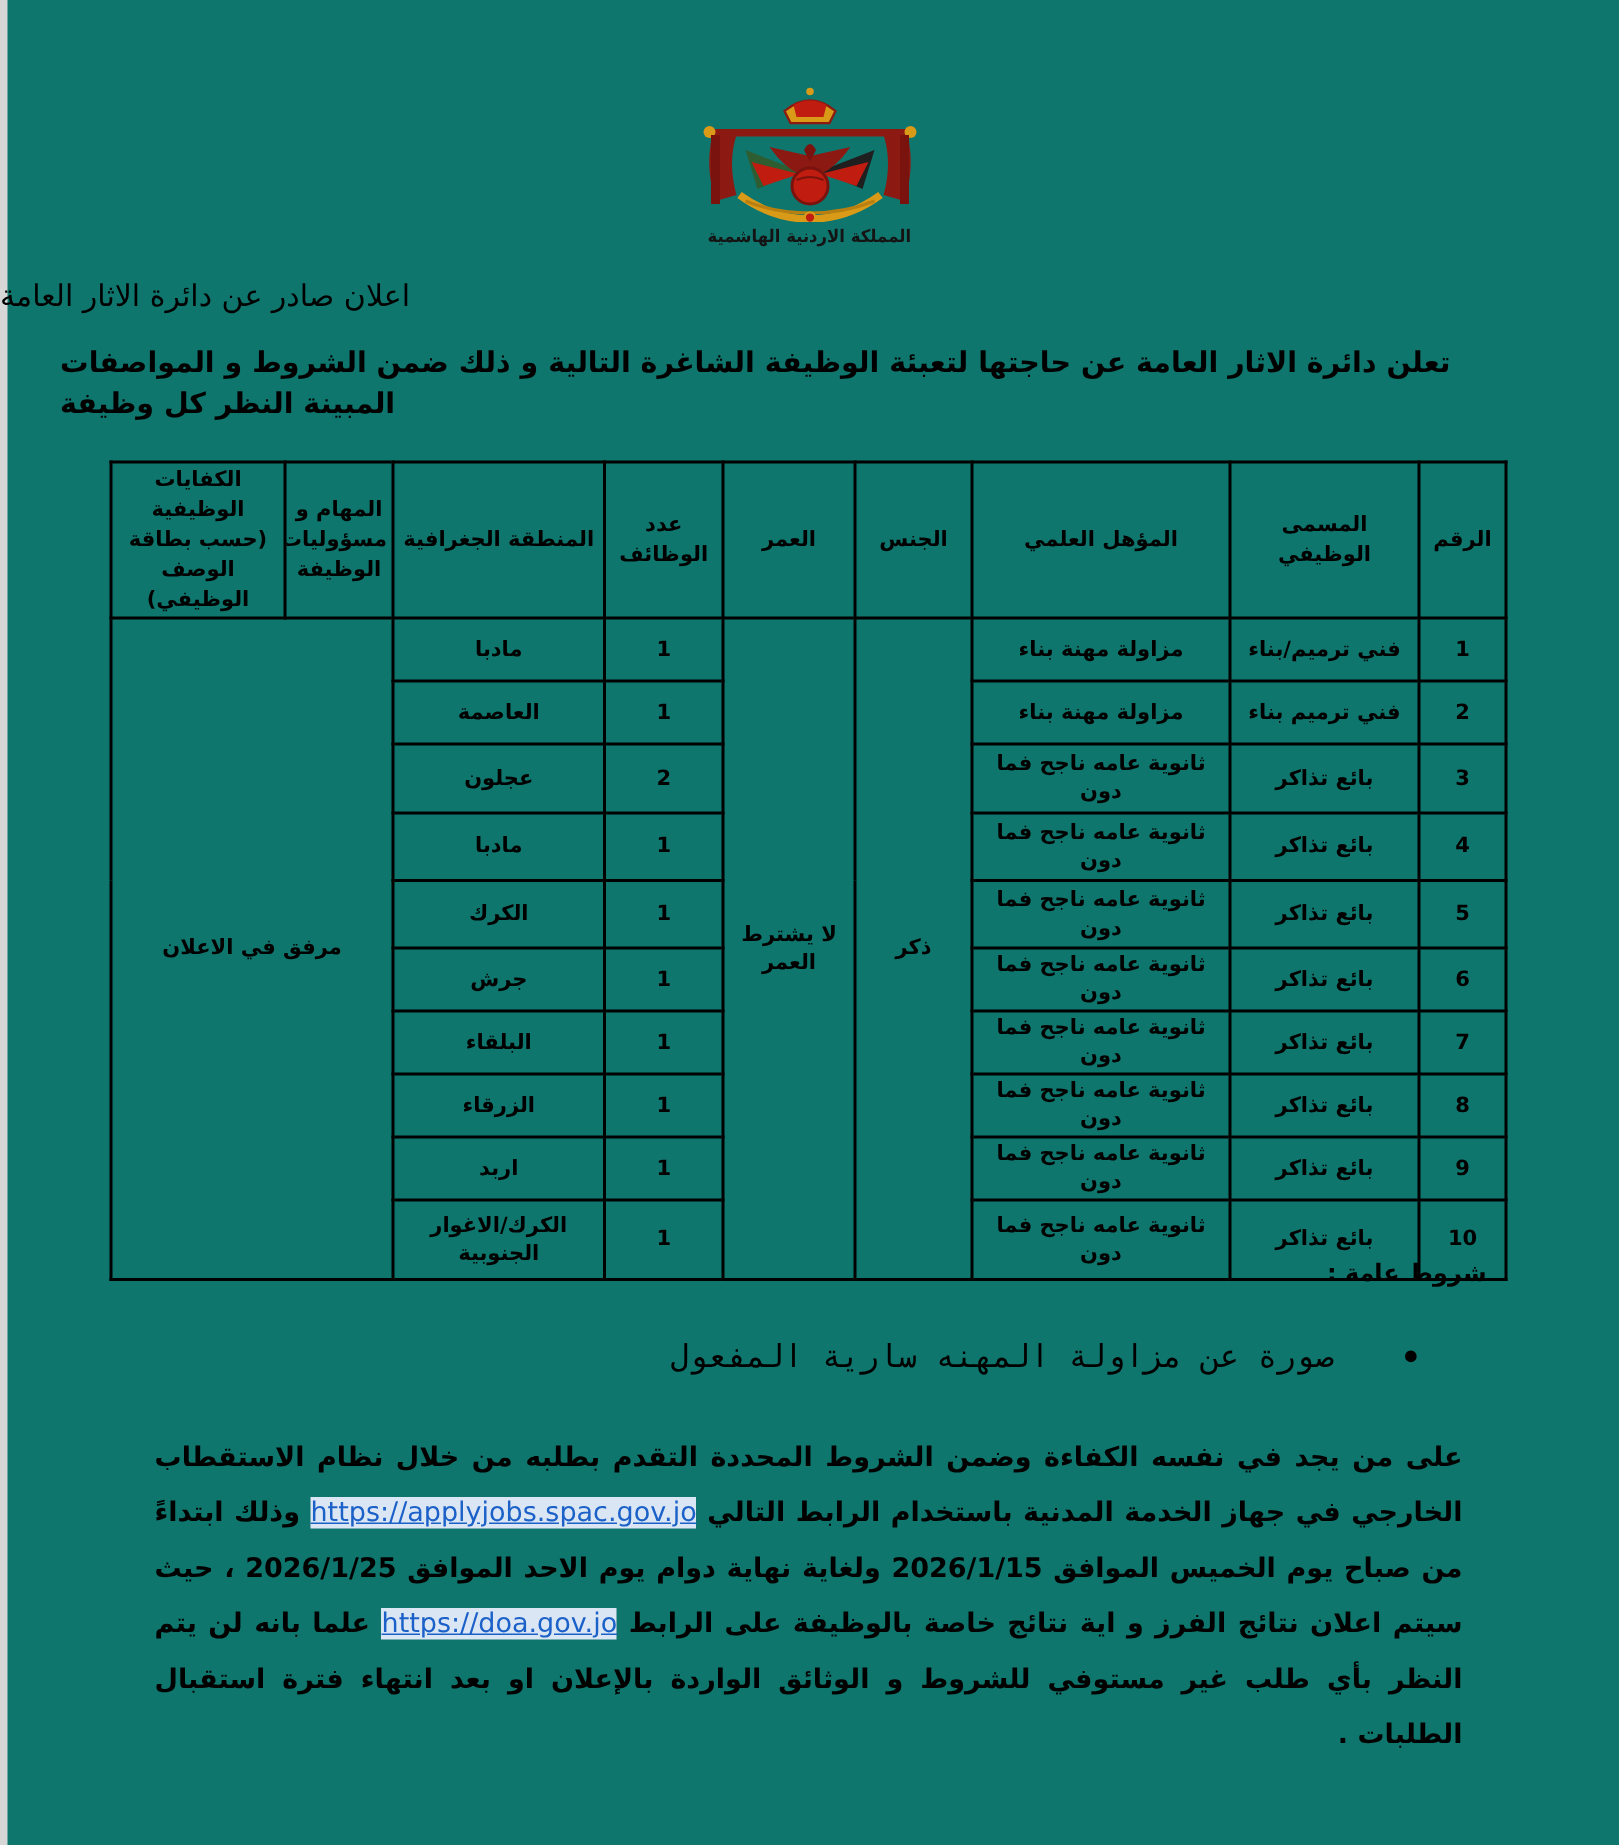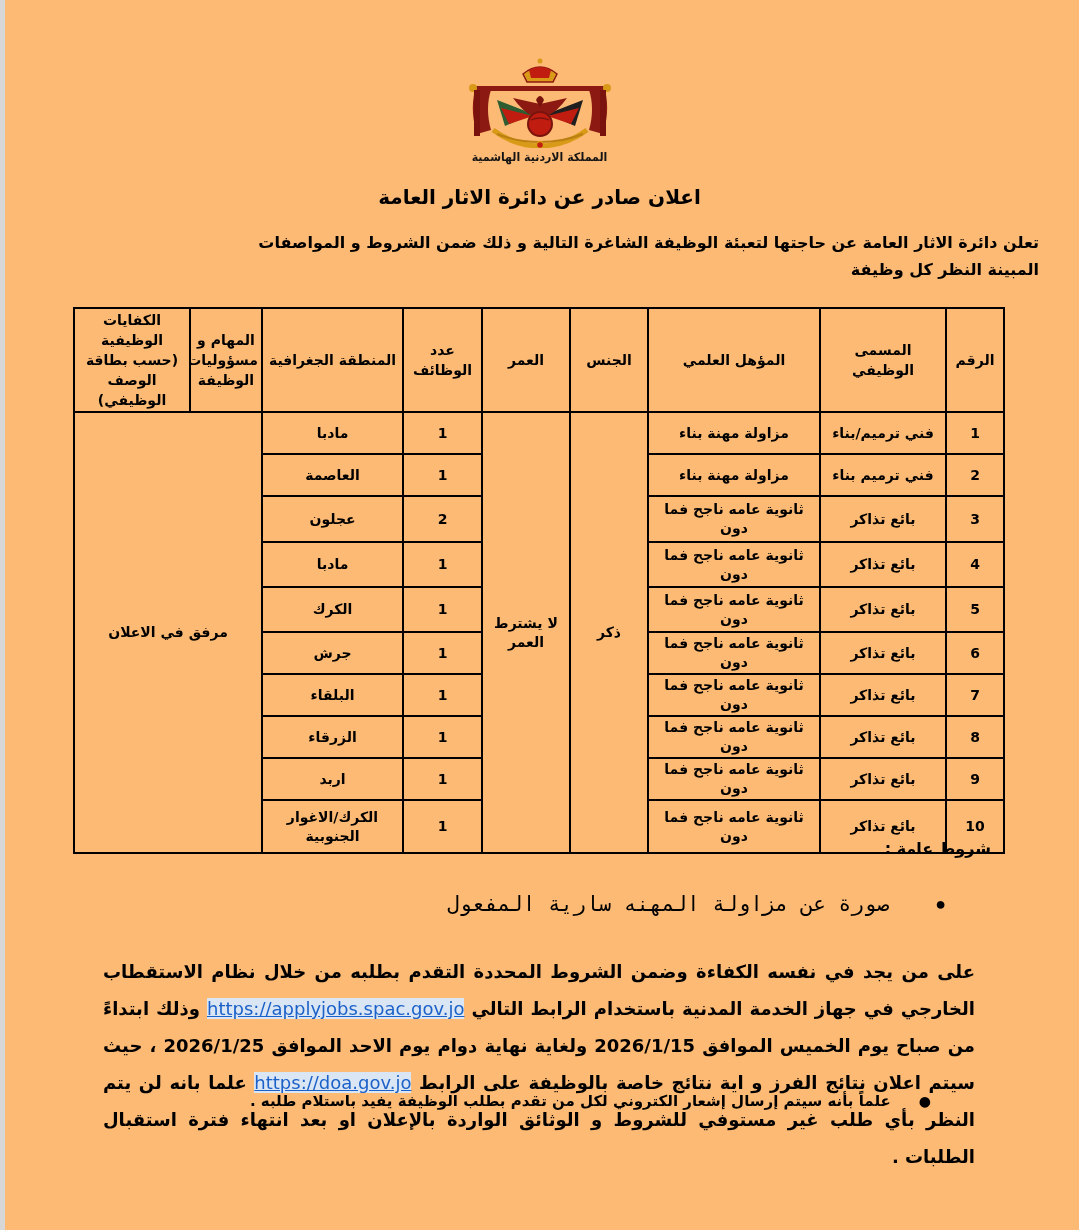--- a/index.html
+++ b/index.html
@@ -1,20 +1,20 @@
 <!DOCTYPE html>
 <html lang="ar" dir="rtl"><head>
 <meta charset="utf-8">
 <style>
   html,body{margin:0;padding:0;background:#e9e9e9;}
   .page{
     position:relative;
     width:1079px;height:1230px;
     margin:0 auto;
-    background:#fdba74;
+    background:#0f766e;
     font-family:"DejaVu Sans",sans-serif;
     direction:rtl;
     overflow:hidden;
     color:#000;
   }
   .left-edge{
     position:absolute;left:0;top:0;width:5px;height:100%;
     background:#d7d7d7;
   }
   
@@ -25,25 +25,25 @@
   .emblem svg{display:block;margin:0 auto;}
   .emblem-caption{
     margin-top:3px;
     font-size:11px;font-weight:bold;color:#141414;
     letter-spacing:-0.5px;
     transform:scaleY(1.05);
   }
   
   .title{
     position:absolute;top:185px;left:0;right:0;
-    text-align:center;font-size:20px;font-weight:bold;margin:0;
+    text-align:left;font-size:20px;font-weight:normal;margin:0;
   }
   .subtitle{
     position:absolute;top:229px;left:40px;right:40px;
-    text-align:right;font-size:16px;font-weight:bold;line-height:27px;
+    text-align:left;font-size:19px;font-weight:bold;line-height:27px;
   }
   
   table.jobs{
     position:absolute;top:307px;right:74px;
     border-collapse:collapse;table-layout:fixed;
     width:930px;
   }
   table.jobs th, table.jobs td{
     border:2px solid #000;
     text-align:center;vertical-align:middle;
@@ -248,16 +248,13 @@
   <div class="general-title">شروط عامة :</div>
 
   <div class="doc-bullet b2">
     <span class="dot">●</span><span>صورة عن مزاولة المهنه سارية المفعول</span>
   </div>
 
   <div class="paragraph">
     <span>على من يجد في نفسه الكفاءة وضمن الشروط المحددة التقدم بطلبه من خلال نظام الاستقطاب الخارجي في جهاز الخدمة المدنية باستخدام الرابط التالي </span><a class="link" style="color: rgb(27, 97, 200); background-color: rgb(219, 230, 245);">https://applyjobs.spac.gov.jo</a><span> وذلك ابتداءً من صباح يوم الخميس الموافق 2026/1/15 ولغاية نهاية دوام يوم الاحد الموافق 2026/1/25 ، حيث سيتم اعلان نتائج الفرز و اية نتائج خاصة بالوظيفة على الرابط </span><a class="link" style="color: rgb(27, 97, 200); background-color: rgb(219, 230, 245);">https://doa.gov.jo</a><span> علما بانه لن يتم النظر بأي طلب غير مستوفي للشروط و الوثائق الواردة بالإعلان او بعد انتهاء فترة استقبال الطلبات .</span>
   </div>
 
-  <div class="final-bullet">
-    <span class="dot">●</span><span>علماً بأنه سيتم إرسال إشعار الكتروني لكل من تقدم بطلب الوظيفة يفيد باستلام طلبه .</span>
-  </div>
 </div>
 
 </body></html>

